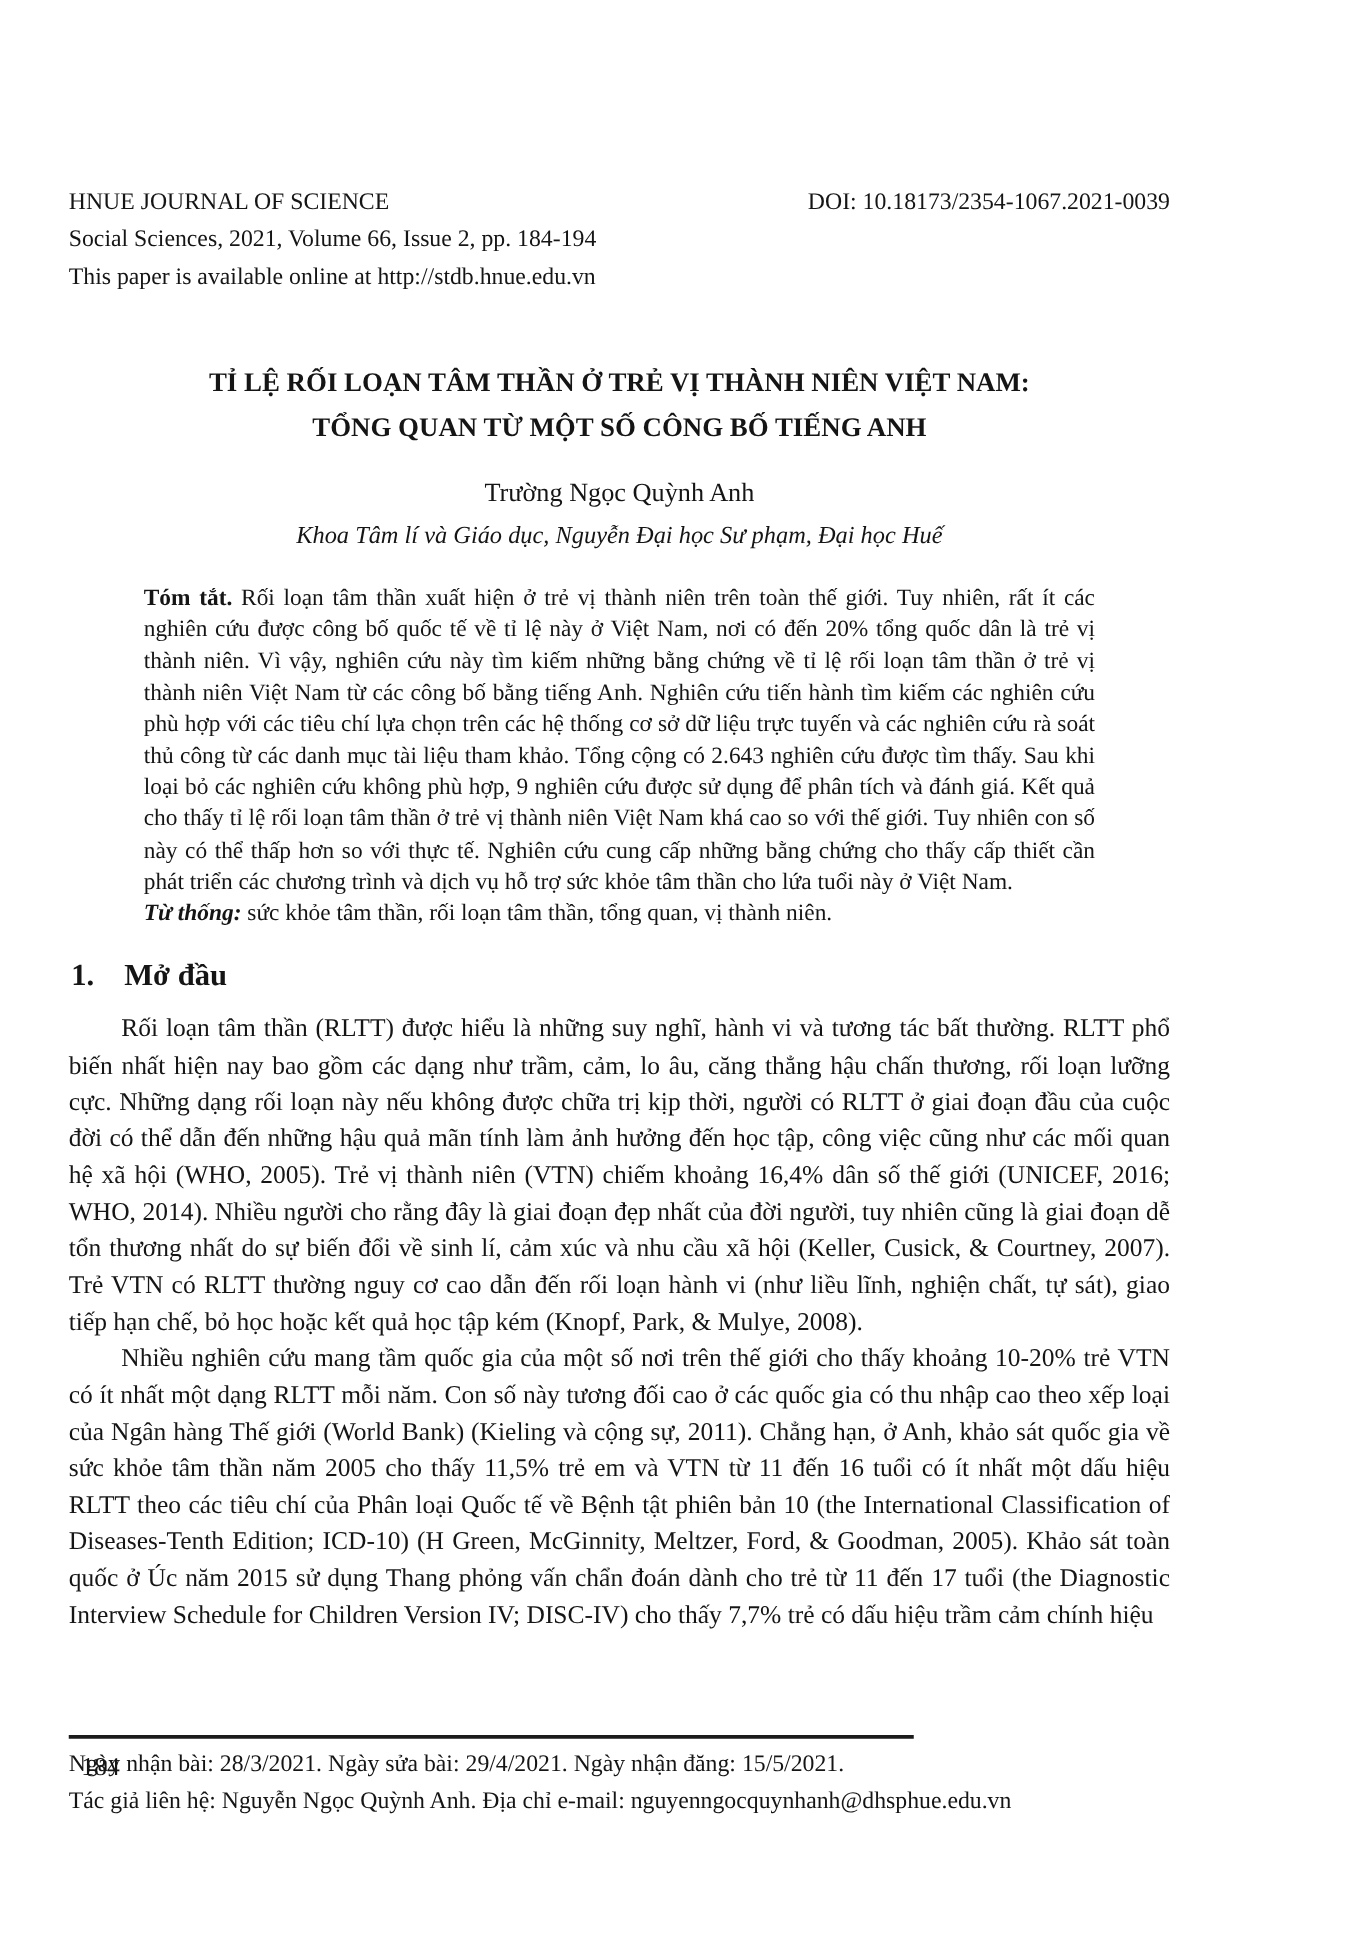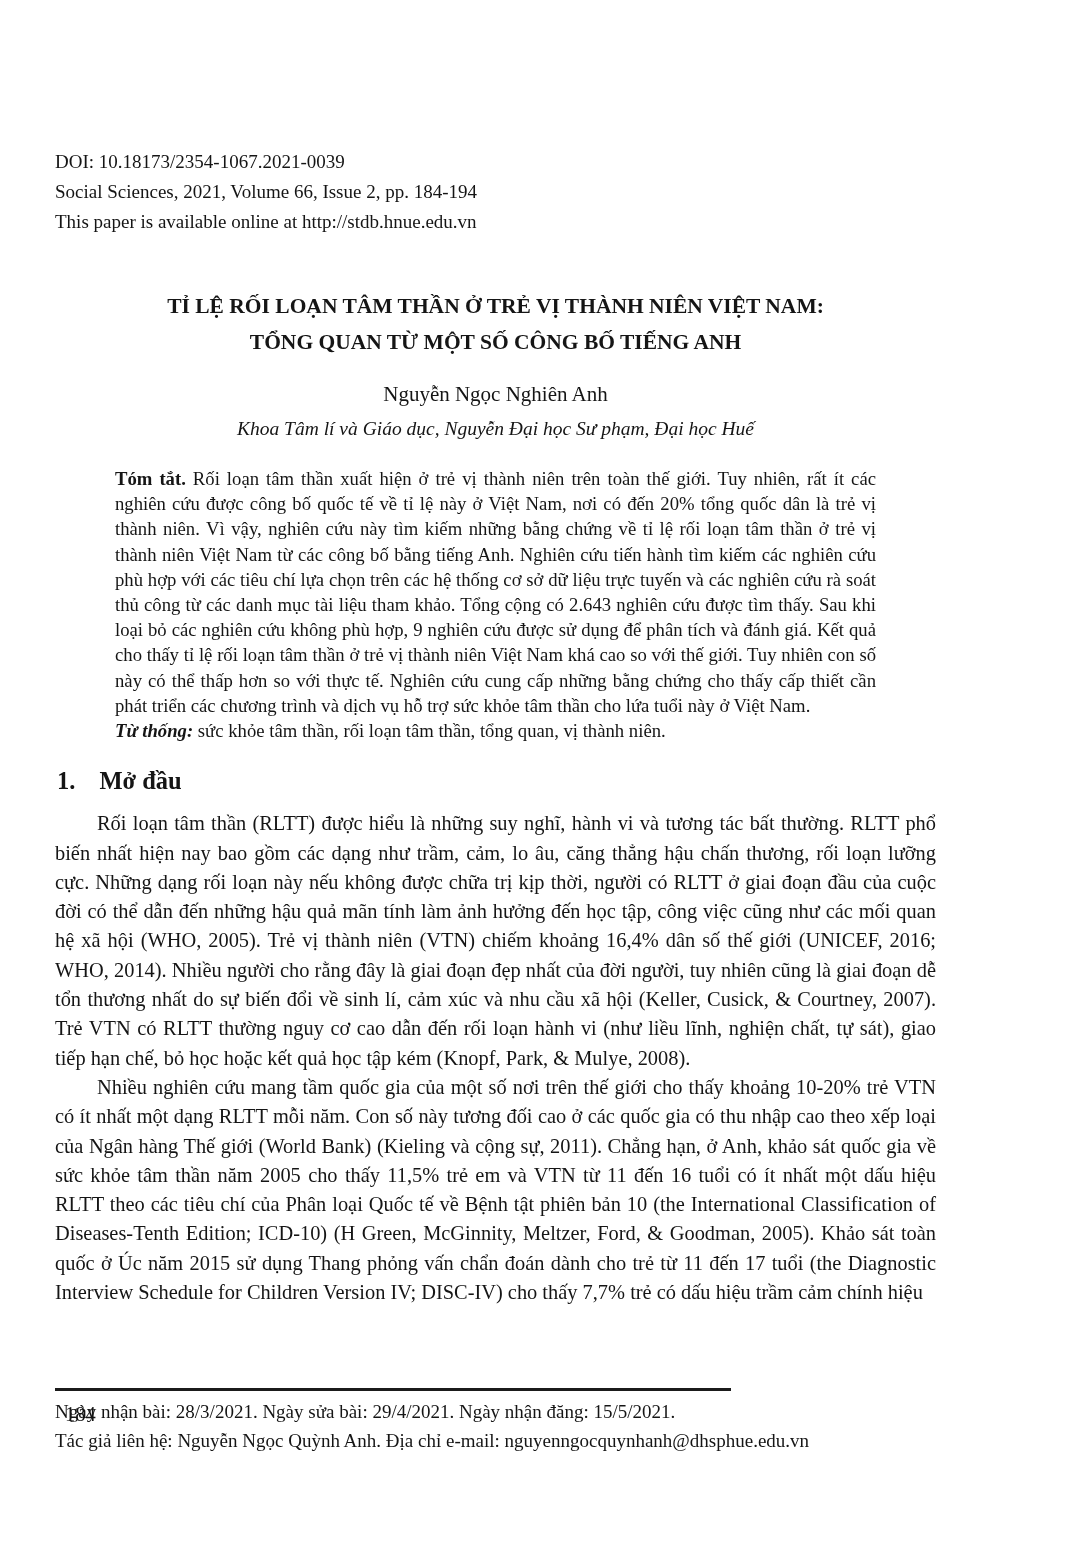--- a/index.html
+++ b/index.html
@@ -103,32 +103,33 @@
   }
 </style>
 </head>
 <body>
 
 <div class="page">
   <div class="content">
 
     <div class="hdr">
       <div class="hdr-row1">
+        <span>HNUE JOURNAL OF SCIENCE</span>
         <span>DOI: 10.18173/2354-1067.2021-0039</span>
       </div>
       <div>Social Sciences, 2021, Volume 66, Issue 2, pp. 184-194</div>
       <div>This paper is available online at http://stdb.hnue.edu.vn</div>
     </div>
 
     <div class="title">
       <div>TỈ LỆ RỐI LOẠN TÂM THẦN Ở TRẺ VỊ THÀNH NIÊN VIỆT NAM:</div>
       <div>TỔNG QUAN TỪ MỘT SỐ CÔNG BỐ TIẾNG ANH</div>
     </div>
 
-    <div class="author">Nguyễn Ngọc Nghiên Anh</div>
+    <div class="author">Trường Ngọc Quỳnh Anh</div>
     <div class="affiliation">Khoa Tâm lí và Giáo dục, Nguyễn Đại học Sư phạm, Đại học Huế</div>
 
     <div class="abstract">
       <p><span class="abstract-label">Tóm tắt.</span> <span>Rối loạn tâm thần xuất hiện ở trẻ vị thành niên trên toàn thế giới. Tuy nhiên, rất ít các nghiên cứu được công bố quốc tế về tỉ lệ này ở Việt Nam, nơi có đến 20% tổng quốc dân là trẻ vị thành niên. Vì vậy, nghiên cứu này tìm kiếm những bằng chứng về tỉ lệ rối loạn tâm thần ở trẻ vị thành niên Việt Nam từ các công bố bằng tiếng Anh. Nghiên cứu tiến hành tìm kiếm các nghiên cứu phù hợp với các tiêu chí lựa chọn trên các hệ thống cơ sở dữ liệu trực tuyến và các nghiên cứu rà soát thủ công từ các danh mục tài liệu tham khảo. Tổng cộng có 2.643 nghiên cứu được tìm thấy. Sau khi loại bỏ các nghiên cứu không phù hợp, 9 nghiên cứu được sử dụng để phân tích và đánh giá. Kết quả cho thấy tỉ lệ rối loạn tâm thần ở trẻ vị thành niên Việt Nam khá cao so với thế giới. Tuy nhiên con số này có thể thấp hơn so với thực tế. Nghiên cứu cung cấp những bằng chứng cho thấy cấp thiết cần phát triển các chương trình và dịch vụ hỗ trợ sức khỏe tâm thần cho lứa tuổi này ở Việt Nam.</span></p>
       <p><span class="keywords-label">Từ thống:</span> <span>sức khỏe tâm thần, rối loạn tâm thần, tổng quan, vị thành niên.</span></p>
     </div>
 
     <div class="sec-heading">
       <span class="sec-num">1.</span><span>Mở đầu</span>
     </div>

